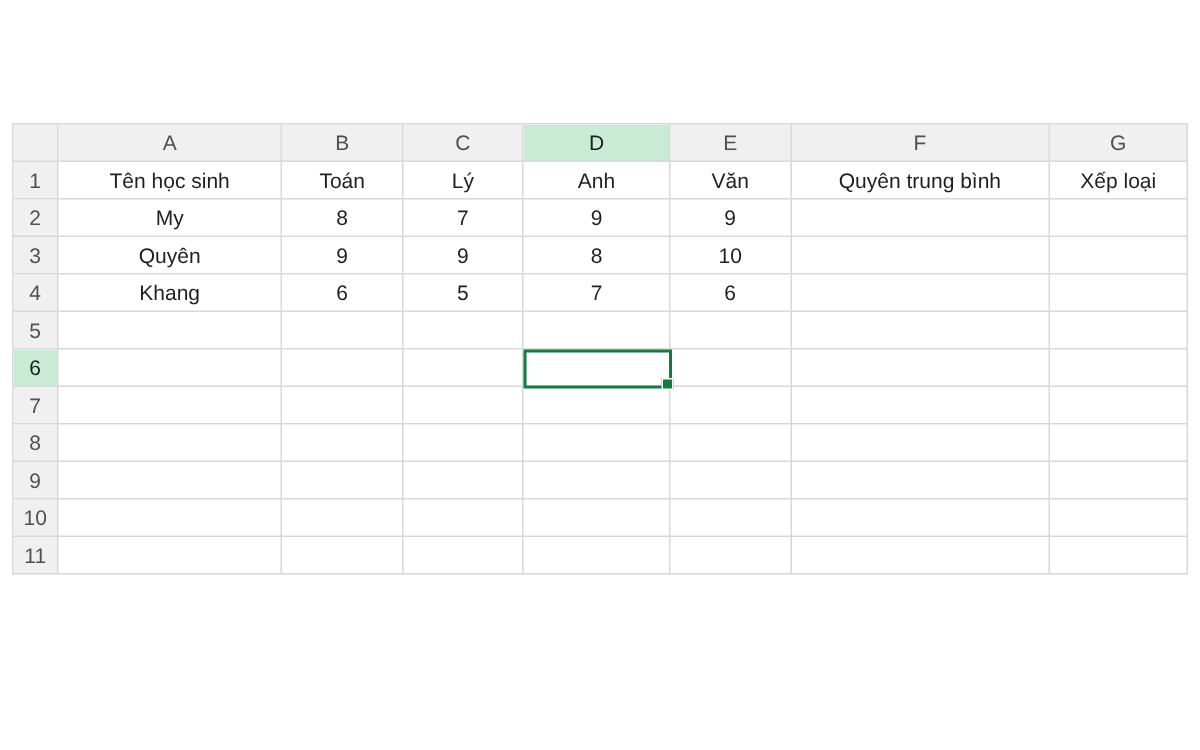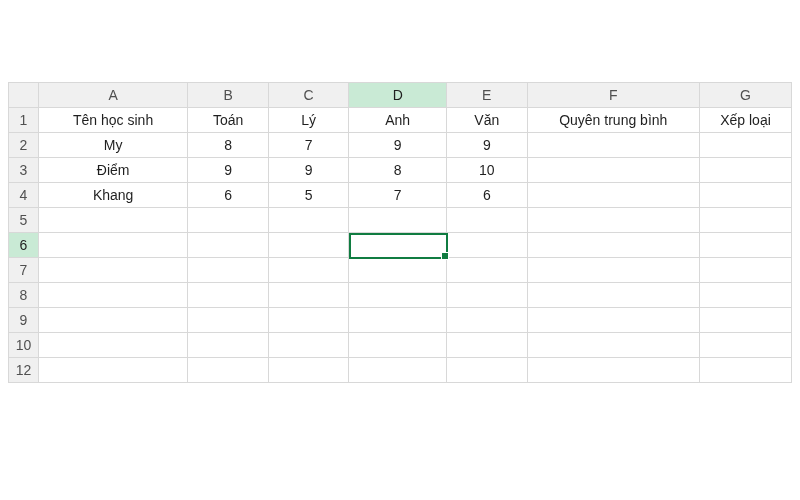--- a/index.html
+++ b/index.html
@@ -114,21 +114,21 @@
         <td>My</td>
         <td>8</td>
         <td>7</td>
         <td>9</td>
         <td>9</td>
         <td></td>
         <td></td>
       </tr>
       <tr>
         <td class="rowhead">3</td>
-        <td>Điểm</td>
+        <td>Quyên</td>
         <td>9</td>
         <td>9</td>
         <td>8</td>
         <td>10</td>
         <td></td>
         <td></td>
       </tr>
       <tr>
         <td class="rowhead">4</td>
         <td>Khang</td>
@@ -193,21 +193,21 @@
         <td class="rowhead">10</td>
         <td></td>
         <td></td>
         <td></td>
         <td></td>
         <td></td>
         <td></td>
         <td></td>
       </tr>
       <tr>
-        <td class="rowhead">12</td>
+        <td class="rowhead">11</td>
         <td></td>
         <td></td>
         <td></td>
         <td></td>
         <td></td>
         <td></td>
         <td></td>
       </tr>
     </tbody>
 </table>

